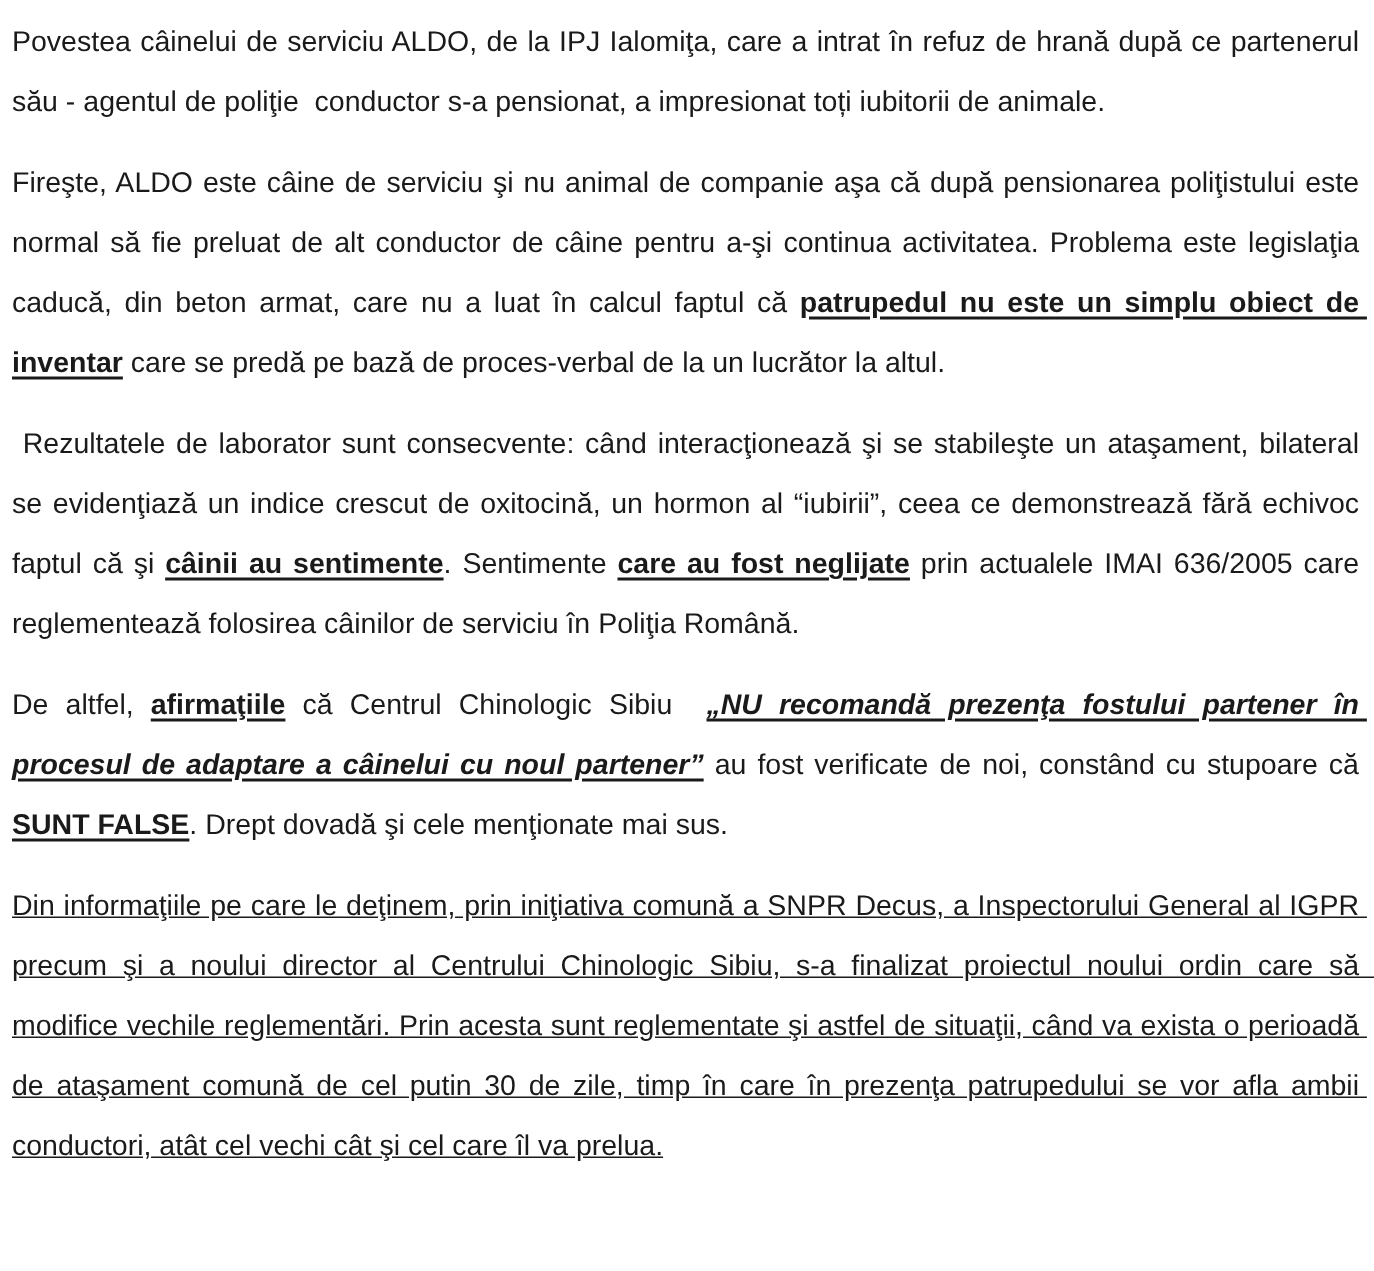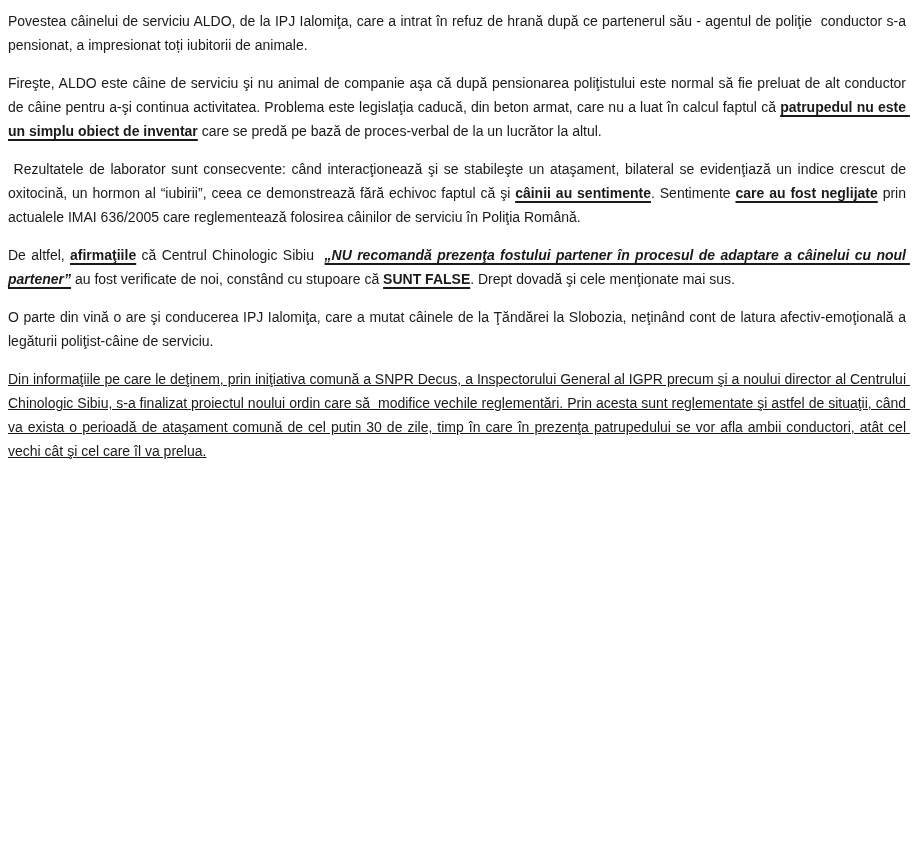--- a/index.html
+++ b/index.html
@@ -10,22 +10,22 @@
   .page {
     width: 916px;
     height: 847px;
     box-sizing: border-box;
     background: #ffffff;
     padding: 9px 10px 0 8px;
     overflow: hidden;
   }
   .article {
     font-family: "Liberation Sans", "DejaVu Sans", sans-serif;
-    font-size: 14px;
-    line-height: 24px;
+    font-size: 19px;
+    line-height: 40px;
     color: #1a1a1a;
   }
   p.para {
     margin: 0 0 14px 0;
     text-align: justify;
     white-space: pre-wrap;
   }
   p.para:last-child {
     margin-bottom: 0;
     text-decoration: underline;
@@ -49,16 +49,15 @@
 </style>
 </head>
 <body>
 
 <div class="page">
   <div class="article">
       <p class="para"><span class="run-n">Povestea câinelui de serviciu ALDO, de la IPJ Ialomiţa, care a intrat în refuz de hrană după ce partenerul său - agentul de poliţie  conductor s-a pensionat, a impresionat toți iubitorii de animale.</span></p>
       <p class="para"><span class="run-n">Fireşte, ALDO este câine de serviciu şi nu animal de companie aşa că după pensionarea poliţistului este normal să fie preluat de alt conductor de câine pentru a-şi continua activitatea. Problema este legislaţia caducă, din beton armat, care nu a luat în calcul faptul că </span><span class="run-bu">patrupedul nu este un simplu obiect de inventar</span><span class="run-n"> care se predă pe bază de proces-verbal de la un lucrător la altul.</span></p>
       <p class="para"><span class="run-n"> Rezultatele de laborator sunt consecvente: când interacţionează şi se stabileşte un ataşament, bilateral se evidenţiază un indice crescut de oxitocină, un hormon al “iubirii”, ceea ce demonstrează fără echivoc faptul că şi </span><span class="run-bu">câinii au sentimente</span><span class="run-n">. Sentimente </span><span class="run-bu">care au fost neglijate</span><span class="run-n"> prin actualele IMAI 636/2005 care reglementează folosirea câinilor de serviciu în Poliţia Română.</span></p>
       <p class="para"><span class="run-n">De altfel, </span><span class="run-bu">afirmaţiile</span><span class="run-n"> că Centrul Chinologic Sibiu  </span><span class="run-iu">„NU recomandă prezenţa fostului partener în procesul de adaptare a câinelui cu noul partener”</span><span class="run-n"> au fost verificate de noi, constând cu stupoare că </span><span class="run-bu">SUNT FALSE</span><span class="run-n">. Drept dovadă şi cele menţionate mai sus.</span></p>
-      <p class="para"><span class="run-n">O parte din vină o are şi conducerea IPJ Ialomiţa, care a mutat câinele de la Ţăndărei la Slobozia, neţinând cont de latura afectiv-emoţională a legăturii poliţist-câine de serviciu.</span></p>
       <p class="para"><span class="run-n">Din informaţiile pe care le deţinem, prin iniţiativa comună a SNPR Decus, a Inspectorului General al IGPR precum şi a noului director al Centrului Chinologic Sibiu, s-a finalizat proiectul noului ordin care să  modifice vechile reglementări. Prin acesta sunt reglementate şi astfel de situaţii, când va exista o perioadă de ataşament comună de cel putin 30 de zile, timp în care în prezenţa patrupedului se vor afla ambii conductori, atât cel vechi cât şi cel care îl va prelua.</span></p>
     </div>
 </div>
 
 </body></html>

